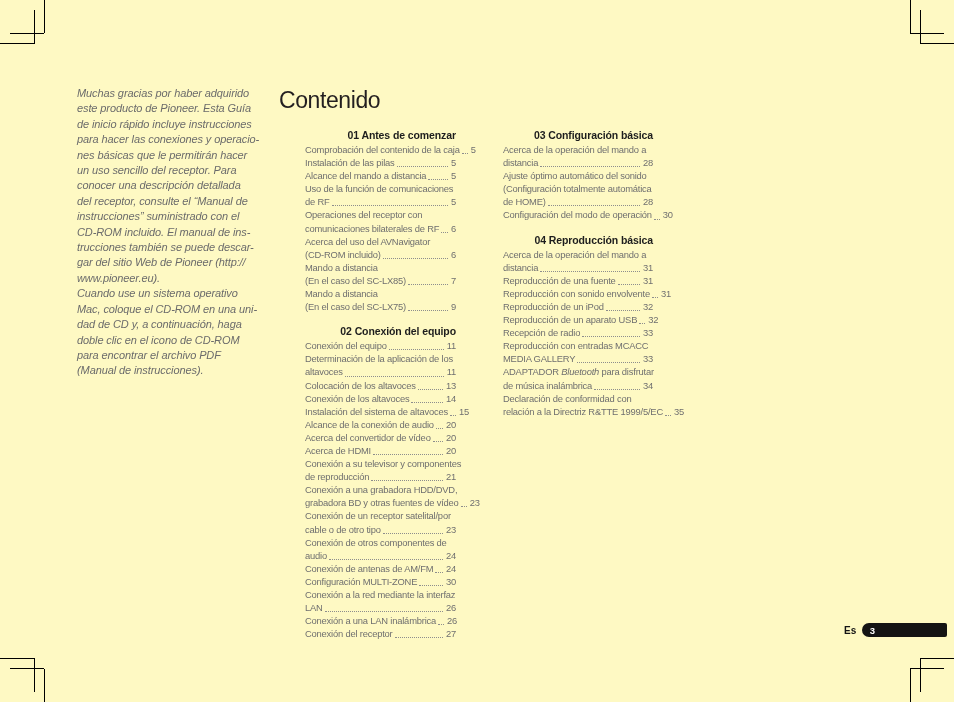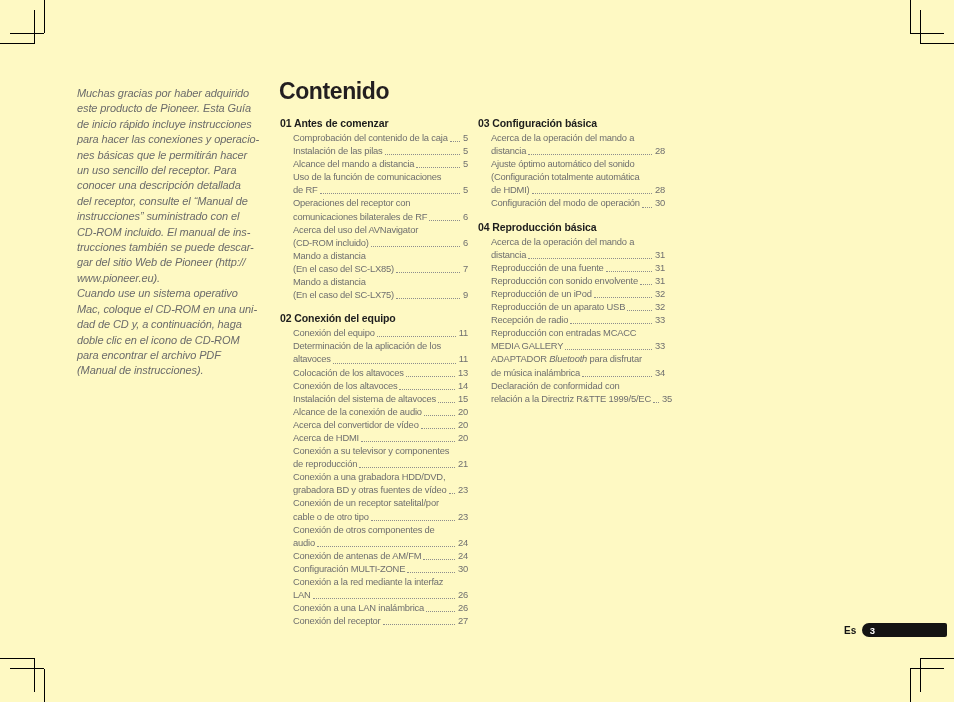--- a/index.html
+++ b/index.html
@@ -14,30 +14,30 @@
 
   
   .intro-note {
     position:absolute; left:77px; top:86px; width:202px;
     font-style:italic; font-size:11px; line-height:15.4px;
     color:#6b6b6b; white-space:pre-line; letter-spacing:-0.1px;
   }
 
   
   .title {
-    position:absolute; left:279px; top:78px; margin:0;
-    font-size:23px; font-weight:bold; color:#231f20; letter-spacing:-0.4px;
+    position:absolute; left:279px; top:87px; margin:0;
+    font-size:23px; font-weight:normal; color:#231f20; letter-spacing:-0.4px;
   }
 
   
   .col { position:absolute; top:117px; }
   .col-a { left:280px; width:188px; }
   .col-b { left:478px; width:187px; }
 
-  .toc-section { margin:0; }
+  .toc-section { margin:12px;text-align:right; }
   .toc-section + .toc-section { margin-top:11px; }
   .toc-heading {
     font-size:10.5px; font-weight:bold; color:#1d1d1d;
     line-height:12px; margin:0 0 2px 0; letter-spacing:-0.1px;
   }
   .toc-line {
     display:flex; align-items:flex-end;
     padding-left:13px;
     font-size:9.4px; color:#6f6f6f; line-height:13.1px;
     letter-spacing:-0.2px;
@@ -292,21 +292,21 @@
           <span class="leader"></span>
           <span class="pg">28</span>
         </div>
         <div class="toc-line">
           <span class="t">Ajuste óptimo automático del sonido</span>
         </div>
         <div class="toc-line">
           <span class="t">(Configuración totalmente automática</span>
         </div>
         <div class="toc-line">
-          <span class="t">de HDMI)</span>
+          <span class="t">de HOME)</span>
           <span class="leader"></span>
           <span class="pg">28</span>
         </div>
         <div class="toc-line">
           <span class="t">Configuración del modo de operación</span>
           <span class="leader"></span>
           <span class="pg">30</span>
         </div>
       </div>
       <div class="toc-section">

